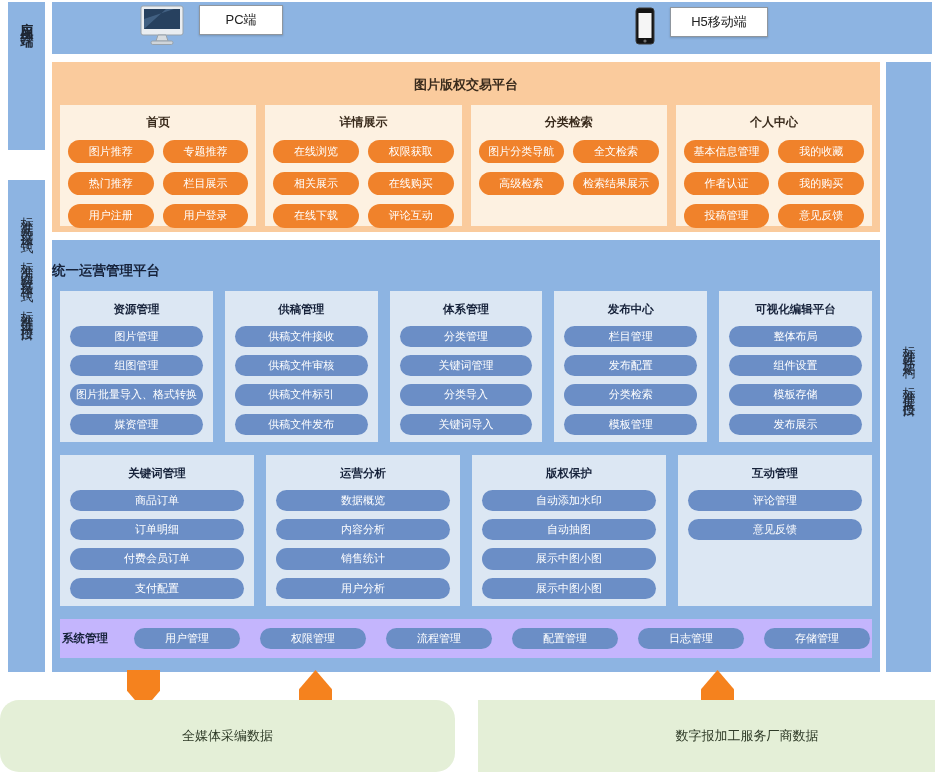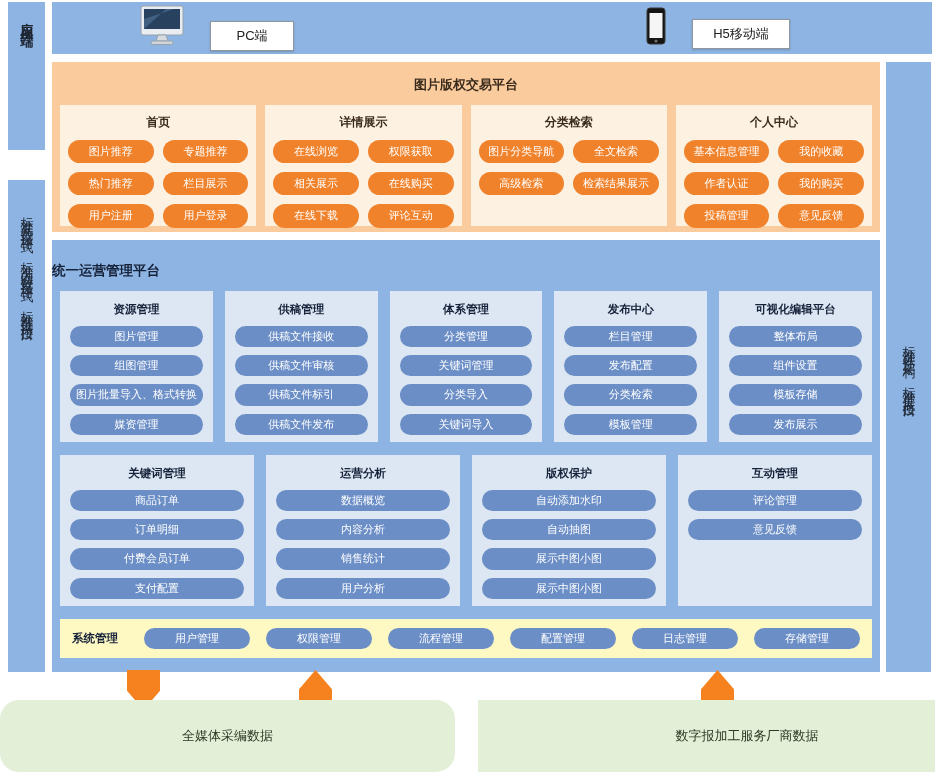--- a/index.html
+++ b/index.html
@@ -16,21 +16,21 @@
   }
   #app-terminal-strip{left:8px;top:2px;width:37px;height:148px;justify-content:flex-start;padding-top:10px;box-sizing:border-box;font-weight:bold;}
   #standards-strip-left{left:8px;top:180px;width:37px;height:492px;justify-content:flex-start;padding-top:26px;box-sizing:border-box;}
   #standards-strip-right{left:886px;top:62px;width:45px;height:610px;justify-content:center;}
 
   
   #terminal-band{
     position:absolute;left:52px;top:2px;width:880px;height:52px;
     background:#8DB4E2;display:flex;align-items:center;
   }
-  .terminal-item{display:flex;align-items:flex-end;gap:26px;}
+  .terminal-item{display:flex;align-items:flex-start;gap:15px;}
   #terminal-pc{margin-left:88px;}
   #terminal-h5{margin-left:352px;}
   .terminal-box{
     background:#ffffff;border:1px solid #8f969e;box-shadow:0 1px 2px rgba(0,0,0,.18);
     font-size:13px;color:#222;text-align:center;padding:5px 0;
   }
   .terminal-box.pc{width:82px;}
   .terminal-box.h5{width:96px;}
 
   
@@ -57,21 +57,21 @@
   }
   .blue-title{text-align:left;padding-top:15px;font-weight:bold;font-size:13.5px;color:#16223a;margin-top:7px;}
   .grid-rows{padding:11px 8px 0;display:flex;flex-direction:column;gap:13px;}
   .grow{display:flex;gap:12px;}
   .bgroup{flex:1;background:#DCE7F3;padding:6px 10px 10px;box-sizing:border-box;}
   .bgroup-title{text-align:center;font-weight:bold;font-size:11.5px;color:#16223a;margin:5px 0 9px;}
   .plist{display:flex;flex-direction:column;gap:8px;}
   .r1 .bgroup{height:151px;}
   .r2 .bgroup{height:151px;}
   
-  .sysrow{background:#fef9c3;display:flex;align-items:center;padding:8px 12px;box-sizing:border-box;height:39px;}
+  .sysrow{background:#c4b5fd;display:flex;align-items:center;padding:8px 2px;box-sizing:border-box;height:39px;}
   .sys-title{font-weight:bold;font-size:11.5px;color:#16223a;width:72px;flex-shrink:0;}
   .sys-list{flex:1;display:flex;justify-content:space-between;flex-direction:row;}
   .syspill{width:106px;box-sizing:border-box;}
 
   
   .green-box{
     position:absolute;top:700px;height:72px;background:#E4EFD7;
     display:flex;align-items:center;justify-content:center;
     font-size:13px;color:#2e3a27;
   }

